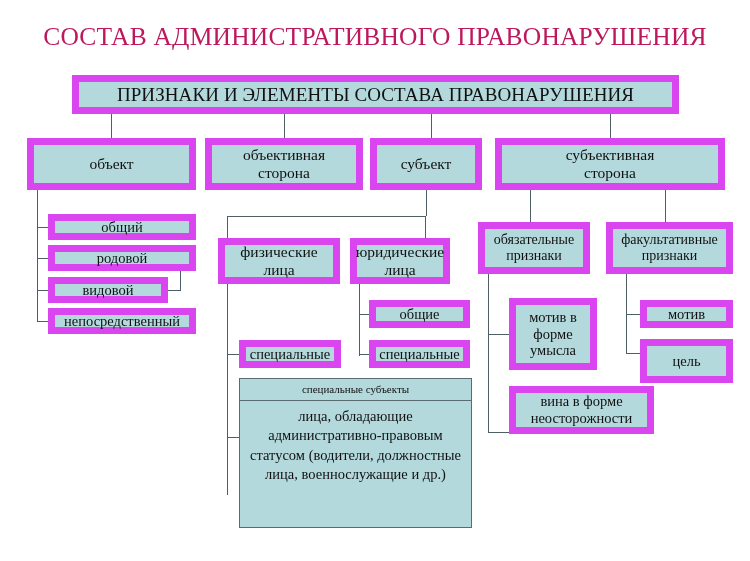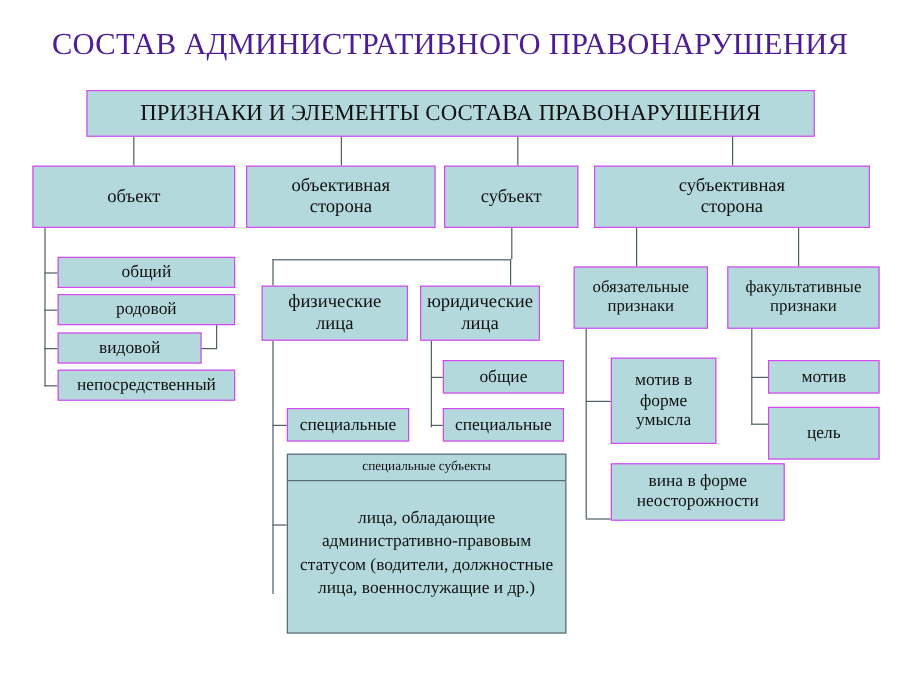--- a/index.html
+++ b/index.html
@@ -16,29 +16,29 @@
     font-family: "Liberation Serif", "DejaVu Serif", serif;
   }
   .title {
     position: absolute;
     left: 0;
     top: 22px;
     width: 750px;
     text-align: center;
     font-size: 25.5px;
     letter-spacing: 0.2px;
-    color: #4c1d95;
+    color: #be185d;
     font-family: "Liberation Serif", "DejaVu Serif", serif;
     white-space: nowrap;
   }
   .box {
     position: absolute;
     box-sizing: border-box;
     background: #b4d9dd;
-    border: 1px solid #d946ef;
+    border: 7px solid #d946ef;
     display: flex;
     align-items: center;
     justify-content: center;
     text-align: center;
     color: #111111;
     line-height: 1.15;
     padding: 1px 3px;
   }
   .box.hdr {
     background: #b4d9dd;
@@ -66,21 +66,20 @@
     color: #111;
     padding: 4px 0 5px 0;
   }
   .specblock .sb-body {
     flex: 1;
     text-align: center;
     font-size: 14.5px;
     color: #111;
     line-height: 1.33;
     padding: 6px 8px 6px 8px;
-    margin-top: 16px;
   }
   .ln {
     position: absolute;
     background: #4e5f66;
   }
   .ln.v { width: 1px; }
   .ln.h { height: 1px; }
 </style>
 </head>
 <body>

